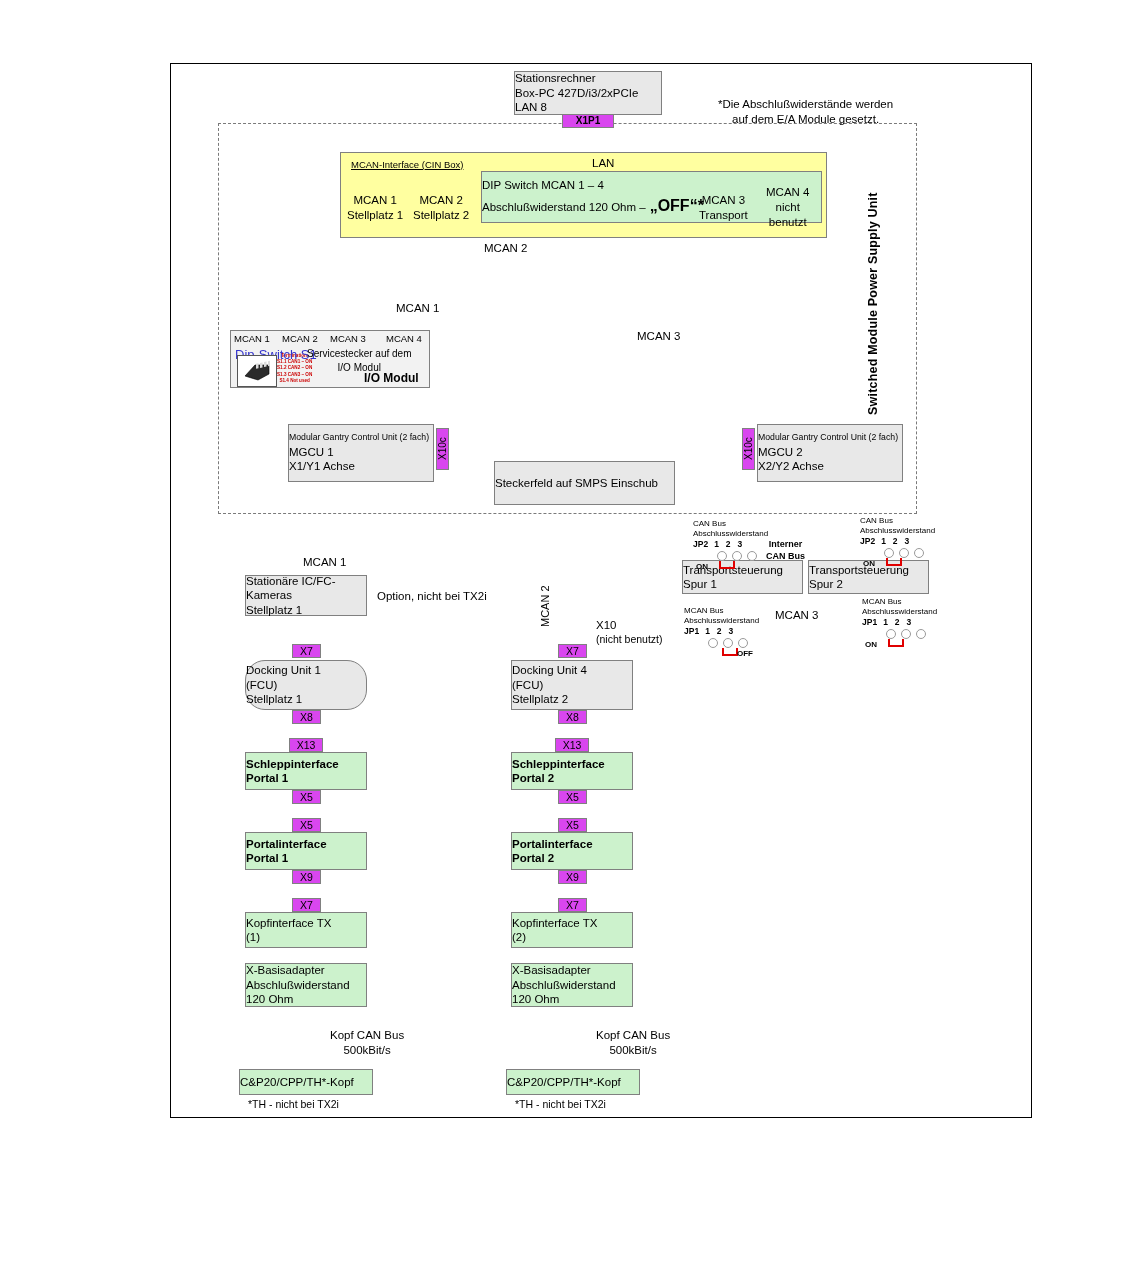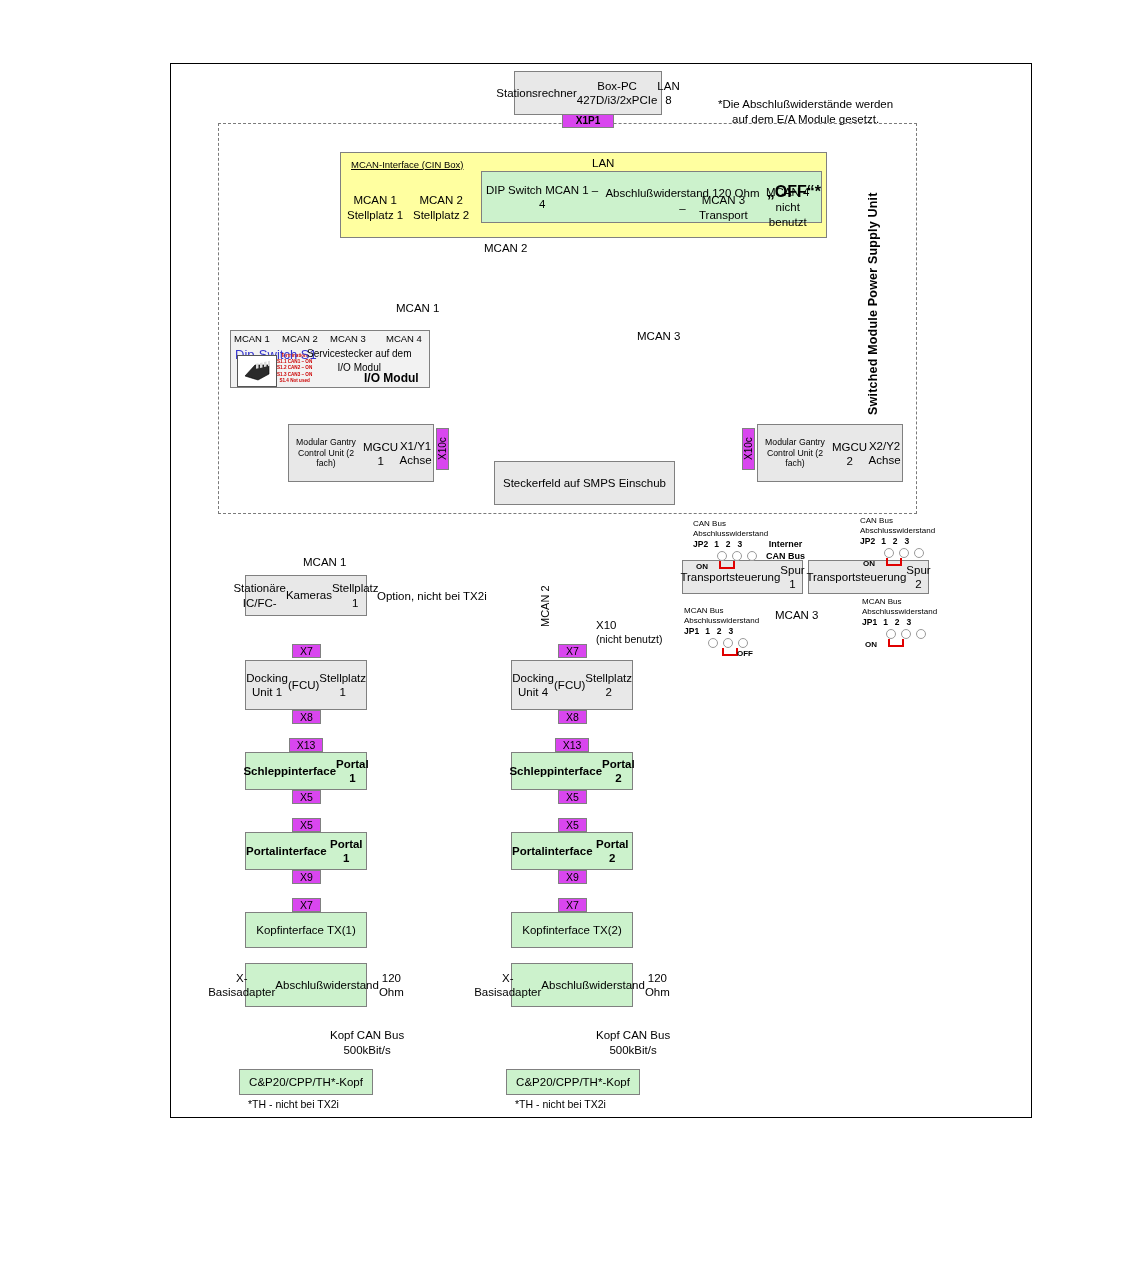--- a/index.html
+++ b/index.html
@@ -2,22 +2,22 @@
 <html><head>
 <meta charset="utf-8">
 <style>
   html,body{margin:0;padding:0;background:#fff;}
   body{width:1134px;height:1271px;position:relative;
        font-family:"Liberation Sans", sans-serif;color:#000;}
   #canvas{position:absolute;left:0;top:0;width:1134px;height:1271px;}
   svg.wires{position:absolute;left:0;top:0;width:1134px;height:1271px;pointer-events:none;}
 
   .box{position:absolute;box-sizing:border-box;border:1px solid #808080;
-       background:#e8e8e8;display:flex;flex-direction:row;
-       align-items:center;justify-content:center;text-align:center;
+       background:#e8e8e8;display:flex;flex-direction:column;
+       align-items:flex-start;justify-content:center;text-align:center;
        font-size:11.5px;line-height:1.25;z-index:5;}
   .box.green{background:#ccf2cc;}
   .box.yellow{background:#ffffa0;border:1px solid #808080;}
   .box.white{background:#fff;}
 
   .conn{position:absolute;box-sizing:border-box;border:1px solid #808080;
         background:#d946ef;display:flex;align-items:center;justify-content:center;
         font-size:10.5px;line-height:1;z-index:6;}
   .conn.bold{font-weight:bold;font-size:10px;}
   .conn.vert{writing-mode:vertical-rl;transform:rotate(180deg);font-size:10px;}
@@ -339,21 +339,21 @@
     <div>Stationäre IC/FC-</div>
     <div>Kameras</div>
     <div>Stellplatz 1</div>
   </div>
   <div class="lbl" style="left:377px;top:589px;"><span>Option, nicht bei TX2i</span></div>
 
   <div class="conn" style="left:292px;top:644px;width:29px;height:14px;">
     <span>X7</span>
     </div>
 
-  <div class="box" style="left:245px;top:660px;width:122px;height:50px;">
+  <div class="box" style="left:245px;top:660px;width:122px;height:50px;border-radius:20px;">
     <div>Docking Unit 1</div>
     <div>(FCU)</div>
     <div>Stellplatz 1</div>
   </div>
 
   <div class="conn" style="left:292px;top:710px;width:29px;height:14px;">
     <span>X8</span>
     </div>
   <div class="conn" style="left:289px;top:738px;width:34px;height:14px;">
     <span>X13</span>

